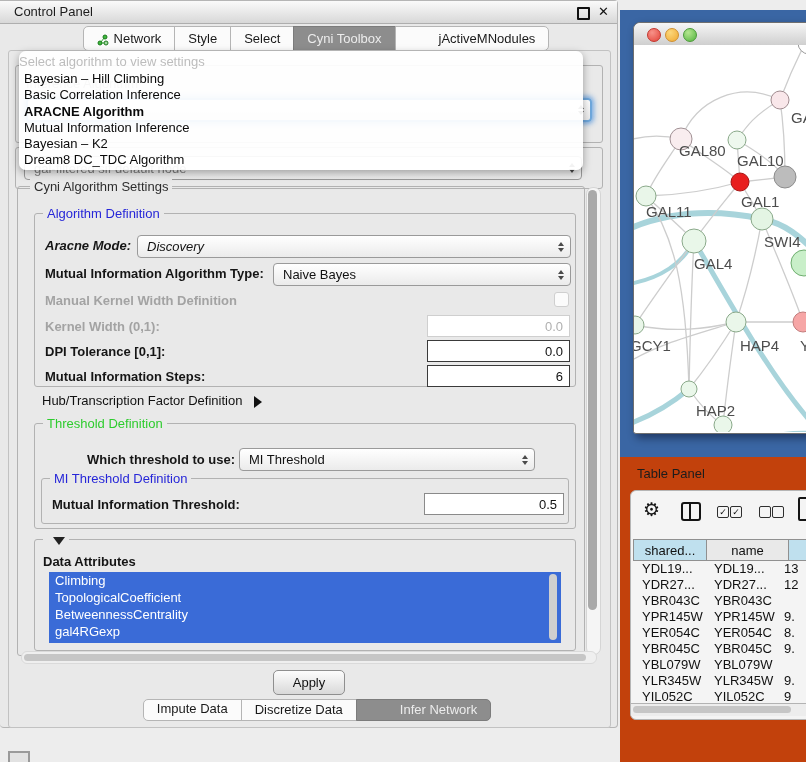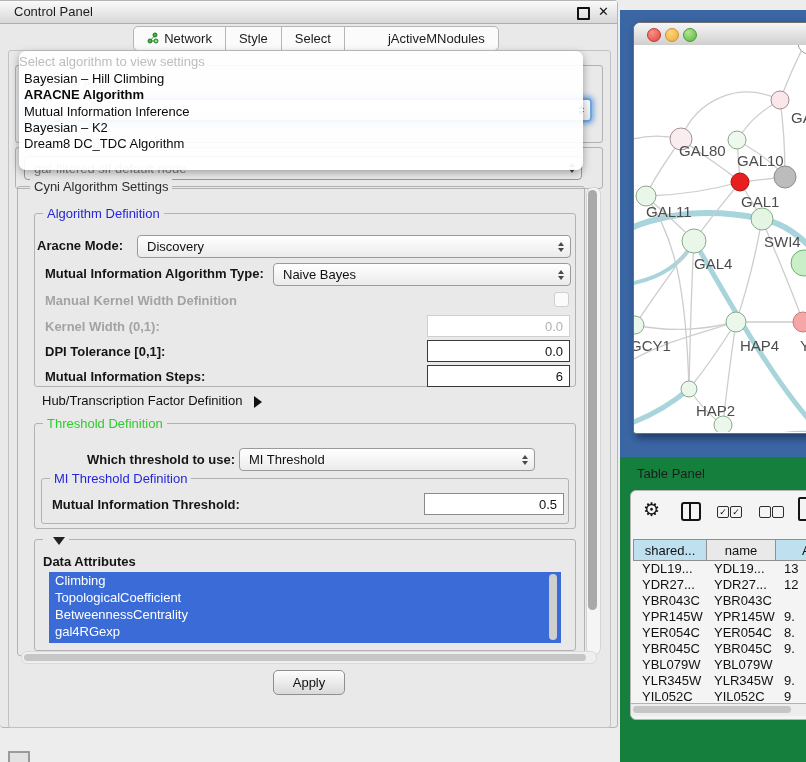--- a/index.html
+++ b/index.html
@@ -10,21 +10,21 @@
   .cp{left:0;top:8;width:617px;height:726px;background:#e9e9e9;border:1px solid #b5b5b5;
       border-left:none;border-radius:0 4px 4px 4px;}
   .titlebar{left:0;top:0;right:0;height:22px;background:linear-gradient(#fafafa,#d8d8d8);
       border-bottom:1px solid #aeaeae;}
   .titlebar .title{position:absolute;left:14px;top:3px;font-size:13px;color:#1c1c1c;}
   .float-btn{position:absolute;right:27px;top:6px;width:9px;height:9px;border:2px solid #111;border-radius:1px;}
   .close-btn{position:absolute;right:8px;top:3px;font-size:13px;font-weight:bold;color:#111;}
   .tabrow{left:0;right:0;top:25px;height:25px;display:flex;justify-content:center;}
   .tab{font-size:13px;color:#1a1a1a;background:#fbfbfb;border:1px solid #b5b5b5;margin-left:-1px;
        padding:3px 13px 4px 13px;display:flex;align-items:center;gap:5px;white-space:nowrap;}
-  .tab.first{border-radius:5px 0 0 5px;margin-left:15px;}
+  .tab.first{border-radius:5px 0 0 5px;margin-left:15px;align-items:flex-end;}
   .tab.last{border-radius:0 5px 5px 0;padding-left:43px;}
   .tab.sel{background:#8d8d8d;color:#ececec;border-color:#7c7c7c;}
   .content{left:8px;top:49px;width:601px;height:676px;background:#e9e9e9;border:1px solid #c2c2c2;border-radius:3px;}
   
   .gbox{border:1px solid #b2b2b2;border-radius:3px;}
   .legend{position:absolute;top:-8px;left:8px;background:#e9e9e9;padding:0 4px;font-size:13px;color:#2e2e2e;white-space:nowrap;}
   .legend.blue{color:#2626d8;}
   .legend.green{color:#2ecc2e;}
   .lbl{position:absolute;font-size:13px;font-weight:bold;color:#151515;white-space:nowrap;}
   .lbl.dis{color:#a3a3a3;}
@@ -60,21 +60,21 @@
   
   .desktop{left:620px;top:10px;width:186px;height:447px;background:#3a66a4;}
   .netwin{position:absolute;left:13px;top:12px;width:180px;height:410px;border:1px solid #6f6f6f;
           border-radius:7px 7px 3px 3px;box-shadow:3px 4px 8px rgba(0,0,20,0.45);background:#fff;}
   .nettitle{position:absolute;left:0;right:0;top:0;height:22px;background:linear-gradient(#f6f6f6,#cfcfcf);
             border-bottom:1px solid #9d9d9d;border-radius:7px 7px 0 0;}
   .light{position:absolute;top:5px;width:12px;height:12px;border-radius:50%;}
   .canvas{position:absolute;left:0;right:0;top:22px;height:387px;background:#fff;overflow:hidden;}
   .nlabel{position:absolute;font-size:15px;color:#4d4d4d;white-space:nowrap;}
   
-  .tablesec{left:620px;top:457px;width:186px;height:305px;background:#15803d;}
+  .tablesec{left:620px;top:457px;width:186px;height:305px;background:#c2410c;}
   .tp-title{position:absolute;left:17px;top:9px;font-size:13px;color:#1c1c1c;}
   .tp-box{position:absolute;left:10px;top:33px;width:190px;height:228px;background:#f4f4f4;
           border:1px solid #b5b5b5;border-radius:6px;overflow:hidden;}
   .gear{position:absolute;left:12px;top:7px;font-size:19px;color:#141414;}
   .colicon{position:absolute;left:50px;top:11px;width:16px;height:15px;border:2px solid #141414;border-radius:3px;}
   .colicon:after{content:"";position:absolute;left:6px;top:0;bottom:0;border-left:2px solid #141414;}
   .chk{position:absolute;top:15px;width:10px;height:10px;border:1.5px solid #2e2e2e;border-radius:2px;
        font-size:9px;line-height:10px;text-align:center;color:#111;font-weight:bold;}
   .docicon{position:absolute;left:167px;top:6px;width:16px;height:20px;border:2px solid #141414;border-radius:2px;background:#f4f4f4;}
   .thead{position:absolute;left:3px;top:48px;height:22px;display:flex;font-size:13px;color:#111;}
@@ -114,20 +114,23 @@
         <circle cx="9" cy="9" r="2" fill="#9fd89f" stroke="#1d7a1d"></circle>
       </svg>
       <span>Network</span>
     </div>
     <div class="tab">
         <span>Style</span>
       </div>
     <div class="tab">
         <span>Select</span>
       </div>
+    <div class="tab sel">
+        <span>Cyni Toolbox</span>
+      </div>
     <div class="tab last">
         <span>jActiveMNodules</span>
       </div>
   </div>
 
   <div class="abs content">
 
     <div class="abs gbox" style="left:6px;top:14px;width:586px;height:76px;">
       <span class="lbl reg" style="left:10px;top:10px;color:#8f8f8f;">Inference Algorithm</span>
       <div class="combo" style="left:10px;top:32px;width:566px;height:24px;border:2px solid #6ea7dc;box-shadow:0 0 5px 2px rgba(100,160,225,0.85);">
@@ -146,22 +149,22 @@
           </span>
       </div>
     </div>
 
     <div class="abs gbox" style="left:8px;top:135px;width:566px;height:468px;">
       <span class="legend" style="left:12px;">Cyni Algorithm Settings</span>
 
       <div class="abs gbox" style="left:16px;top:26px;width:540px;height:172px;">
         <span class="legend blue">Algorithm Definition</span>
 
-        <span class="lbl" style="left:2px;top:24px;">Aracne Mode:</span>
-        <div class="combo" style="left:102px;top:21px;width:434px;height:23px;">
+        <span class="lbl" style="left:10px;top:24px;font-style:italic;">Aracne Mode:</span>
+        <div class="combo" style="left:102px;top:21px;width:434px;height:23px;font-style:italic;">
           <span>Discovery</span>
           <span class="stepper">
               <span class="tri-up"></span>
               <span class="tri-dn"></span>
             </span>
         </div>
 
         <span class="lbl" style="left:10px;top:52px;">Mutual Information Algorithm Type:</span>
         <div class="combo" style="left:238px;top:49px;width:298px;height:23px;">
           <span>Naive Bayes</span>
@@ -236,25 +239,37 @@
     </div>
 
     <div class="hscroll" style="left:12px;top:600px;width:574px;height:11px;">
       <div class="hthumb" style="left:2px;top:1.5px;width:562px;height:7px;"></div>
     </div>
 
     <div class="btn" style="left:264px;top:619px;width:70px;height:23px;">
       <span>Apply</span>
     </div>
 
+    <div class="abs tabrow" style="top:648px;height:22px;">
+      <div class="tab first">
+          <span>Impute Data</span>
+        </div>
+      <div class="tab">
+          <span>Discretize Data</span>
+        </div>
+      <div class="tab last sel">
+          <span>Infer Network</span>
+        </div>
+    </div>
 
     <div class="abs overlay">
       <div class="ph">Select algorithm to view settings</div>
       <div style="margin-top:2px;">
         <div class="item">Bayesian – Hill Climbing</div>
+        <div class="item">Basic Correlation Inference</div>
         <div class="item bold">ARACNE Algorithm</div>
         <div class="item">Mutual Information Inference</div>
         <div class="item">Bayesian – K2</div>
         <div class="item">Dream8 DC_TDC Algorithm</div>
       </div>
     </div>
   </div>
 </div>
 
 <div class="abs desktop">
@@ -339,21 +354,21 @@
     <span class="gear">⚙</span>
     <span class="colicon"></span>
     <span class="chk" style="left:86px;">✓</span>
     <span class="chk" style="left:99px;">✓</span>
     <span class="chk" style="left:128px;"></span>
     <span class="chk" style="left:141px;"></span>
     <span class="docicon"></span>
 
     <div class="thead">
       <div class="th selcol" style="width:74px;">shared...</div>
-      <div class="th plaincol" style="width:70px;">name</div>
+      <div class="th plaincol" style="width:83px;">name</div>
       <div class="th selcol" style="width:42px;justify-content:flex-start;padding-left:26px;">A</div>
     </div>
 
     <div class="trows">
       <div class="trow">
           <span class="td c1">YDL19...</span>
           <span class="td c2">YDL19...</span>
           <span class="td c3">13</span>
         </div>
       <div class="trow">

